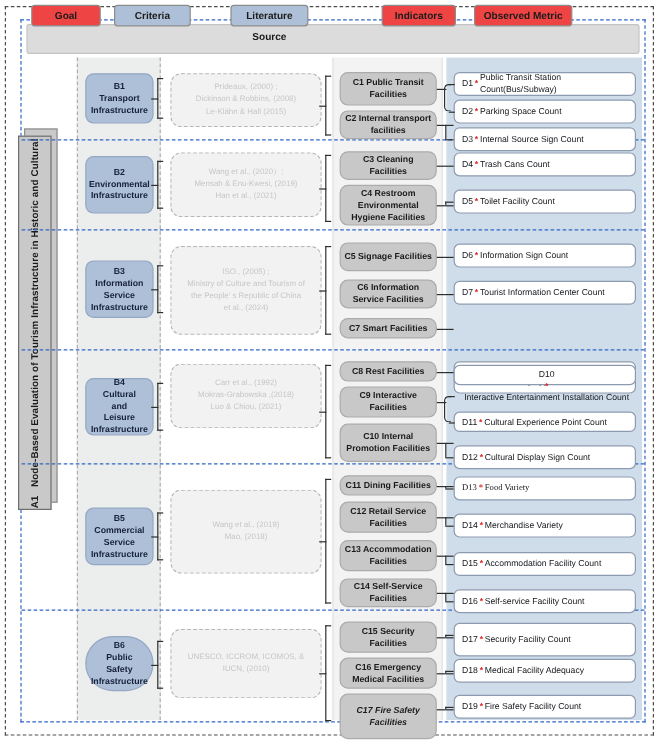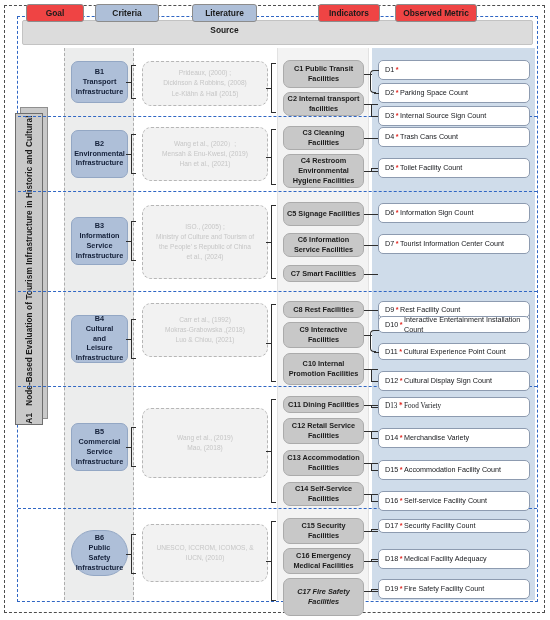--- a/index.html
+++ b/index.html
@@ -164,20 +164,21 @@
       <span>C1 Public Transit Facilities</span>
     </div>
     <div class="node ind" style="top: 92px; height: 24px;">
       <span>C2 Internal transport facilities</span>
     </div>
     <div class="bracket" style="left: 271px; top: 63px; height: 50px;"></div>
     <div class="brkstem" style="left: 266px; top: 88px; width: 6px;"></div>
     <div class="node metric" style="top: 60px; height: 20px;">
       <span class="metric-code">D1</span>
       <span class="star">*</span>
+      <span>Public Transit Station Count(Bus/Subway)</span>
     </div>
     <div class="node metric" style="top: 83px; height: 20px;">
       <span class="metric-code">D2</span>
       <span class="star">*</span>
       <span>Parking Space Count</span>
     </div>
     <div class="node metric" style="top: 106px; height: 20px;">
       <span class="metric-code">D3</span>
       <span class="star">*</span>
       <span>Internal Source Sign Count</span>
@@ -273,21 +274,21 @@
     <div class="node ind" style="top: 353px; height: 32px;">
       <span>C10 Internal Promotion Facilities</span>
     </div>
     <div class="bracket" style="left: 271px; top: 304px; height: 78px;"></div>
     <div class="brkstem" style="left: 266px; top: 343px; width: 6px;"></div>
     <div class="node metric" style="top: 301px; height: 17px;">
       <span class="metric-code">D9</span>
       <span class="star">*</span>
       <span>Rest Facility Count</span>
     </div>
-    <div class="node metric" style="top: 316px; height: 17px;">
+    <div class="node metric" style="top: 304px; height: 17px; flex-direction: column;">
       <span class="metric-code">D10</span>
       <span class="star">*</span>
       <span>Interactive Entertainment Installation Count</span>
     </div>
     <div class="node metric" style="top: 343px; height: 17px;">
       <span class="metric-code">D11</span>
       <span class="star">*</span>
       <span>Cultural Experience Point Count</span>
     </div>
     <div class="node metric" style="top: 371px; height: 20px;">
@@ -369,21 +370,21 @@
       <span>C15 Security Facilities</span>
     </div>
     <div class="node ind" style="top: 548px; height: 26px;">
       <span>C16 Emergency Medical Facilities</span>
     </div>
     <div class="node ind" style="top: 578px; height: 38px; font-style: italic;">
       <span>C17 Fire Safety Facilities</span>
     </div>
     <div class="bracket" style="left: 271px; top: 521px; height: 80px;"></div>
     <div class="brkstem" style="left: 266px; top: 561px; width: 6px;"></div>
-    <div class="node metric" style="top: 519px; height: 14px;">
+    <div class="node metric" style="top: 519px; height: 28px;">
       <span class="metric-code">D17</span>
       <span class="star">*</span>
       <span>Security Facility Count</span>
     </div>
     <div class="node metric" style="top: 549px; height: 20px;">
       <span class="metric-code">D18</span>
       <span class="star">*</span>
       <span>Medical Facility Adequacy</span>
     </div>
     <div class="node metric" style="top: 579px; height: 20px;">

